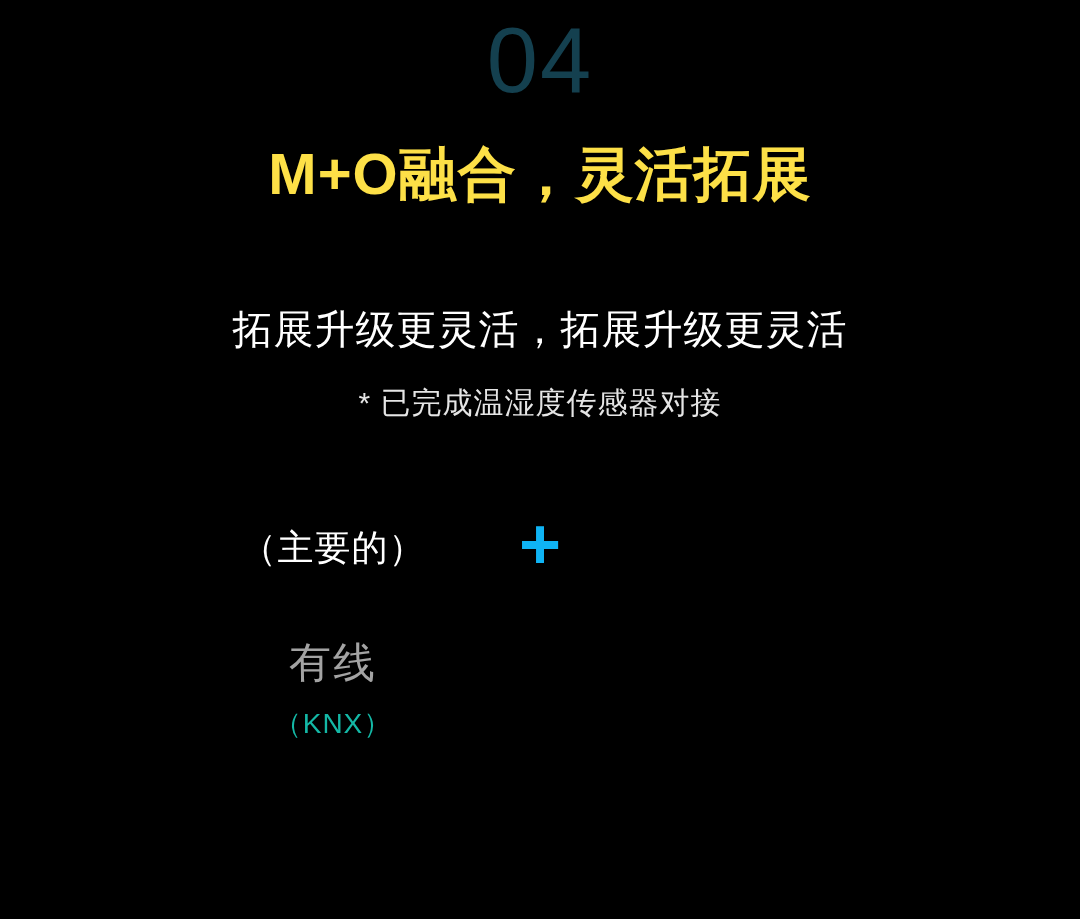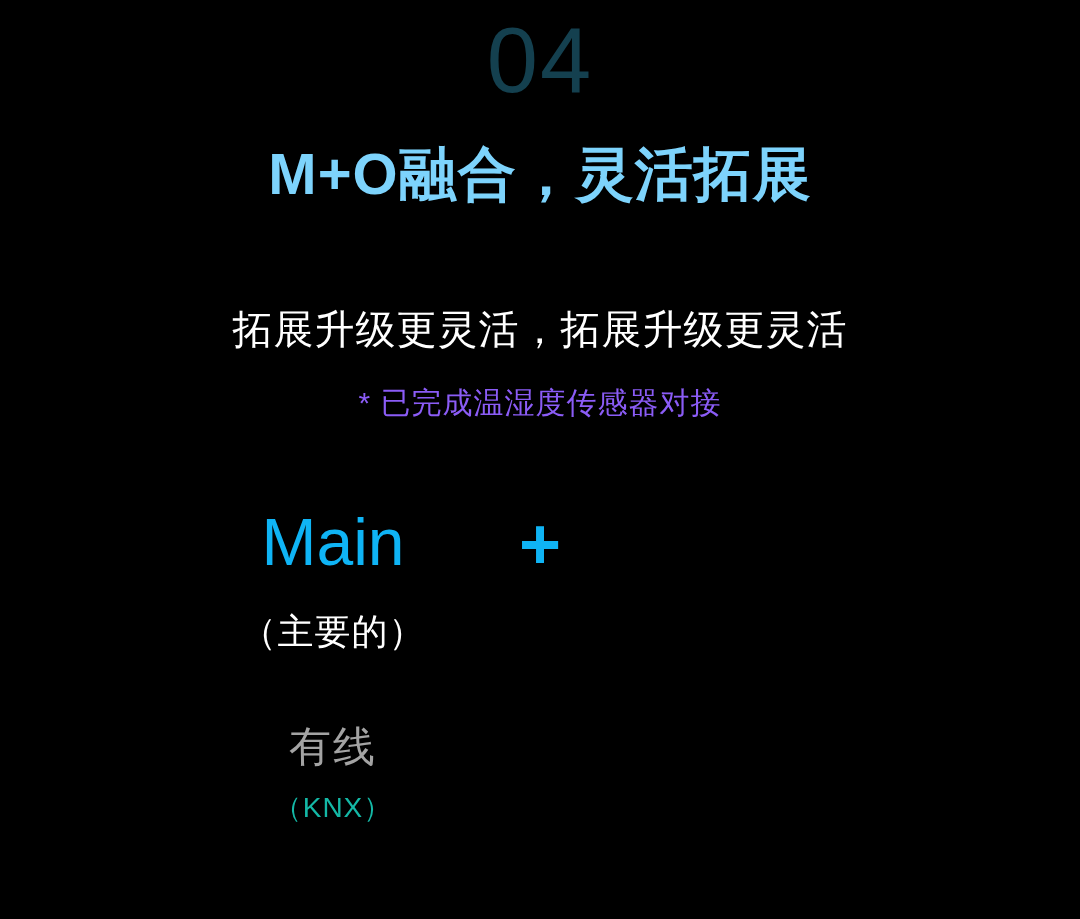--- a/index.html
+++ b/index.html
@@ -42,21 +42,21 @@
   .headline {
     position: absolute;
     top: 103px;
     left: 0;
     right: 0;
     text-align: center;
     font-size: 58px;
     font-weight: 700;
     letter-spacing: 1px;
     line-height: 1.1;
-    color: #7dd3fc;
+    color: #fde047;
     white-space: nowrap;
   }
 
   
   .subtitle {
     position: absolute;
     top: 265px;
     left: 0;
     right: 0;
     text-align: center;
@@ -72,21 +72,21 @@
   .footnote {
     position: absolute;
     top: 355px;
     left: 0;
     right: 0;
     text-align: center;
     font-size: 30px;
     font-weight: 300;
     letter-spacing: 1px;
     line-height: 1.2;
-    color: #8b5cf6;
+    color: #e5e5e5;
     white-space: nowrap;
   }
 
   
   .combo {
     position: absolute;
     top: 500px;
     left: 0;
     right: 0;
     height: 360px;
@@ -163,21 +163,20 @@
 
   <h1 class="headline">M+O融合，灵活拓展</h1>
 
   <p class="subtitle">拓展升级更灵活，拓展升级更灵活</p>
 
   <p class="footnote">* 已完成温湿度传感器对接</p>
 
   <div class="combo">
 
     <div class="col col-main">
-      <div class="col-title">Main</div>
       <div class="col-subtitle">（主要的）</div>
       <div class="col-mode">有线</div>
       <div class="col-tech">（KNX）</div>
     </div>
 
     <div class="plus-operator">+</div>
 
 
   </div>
 

